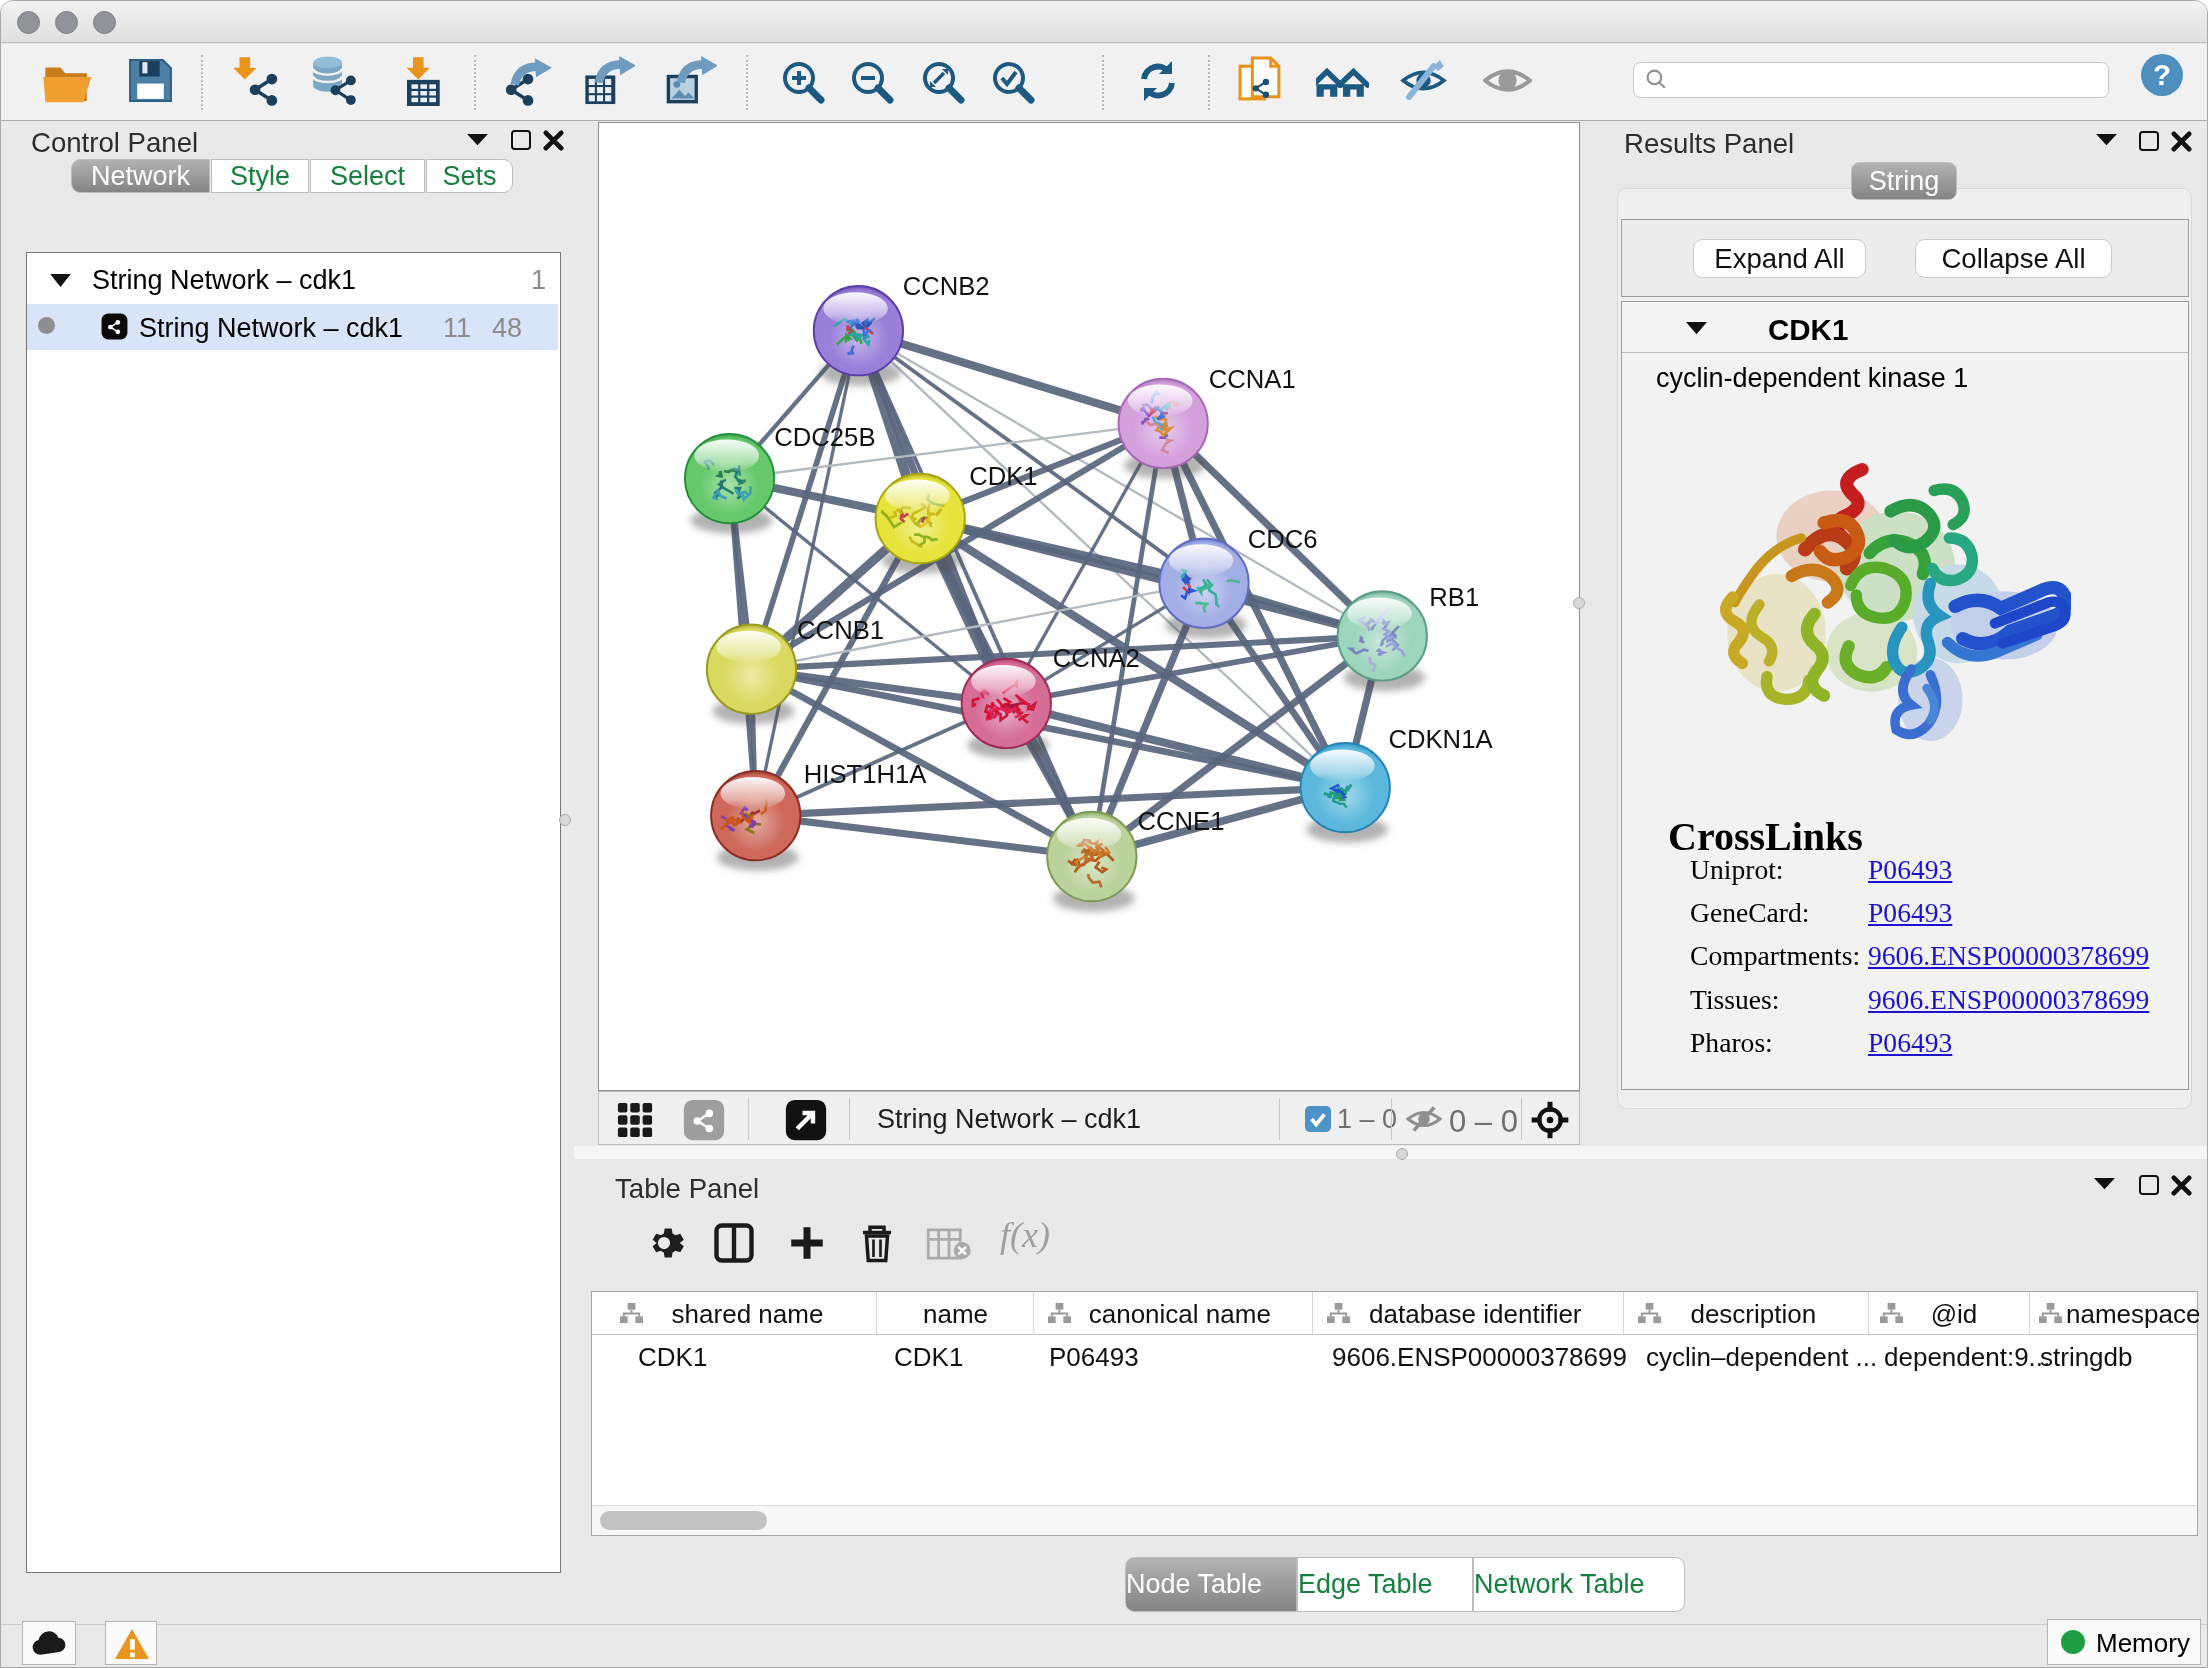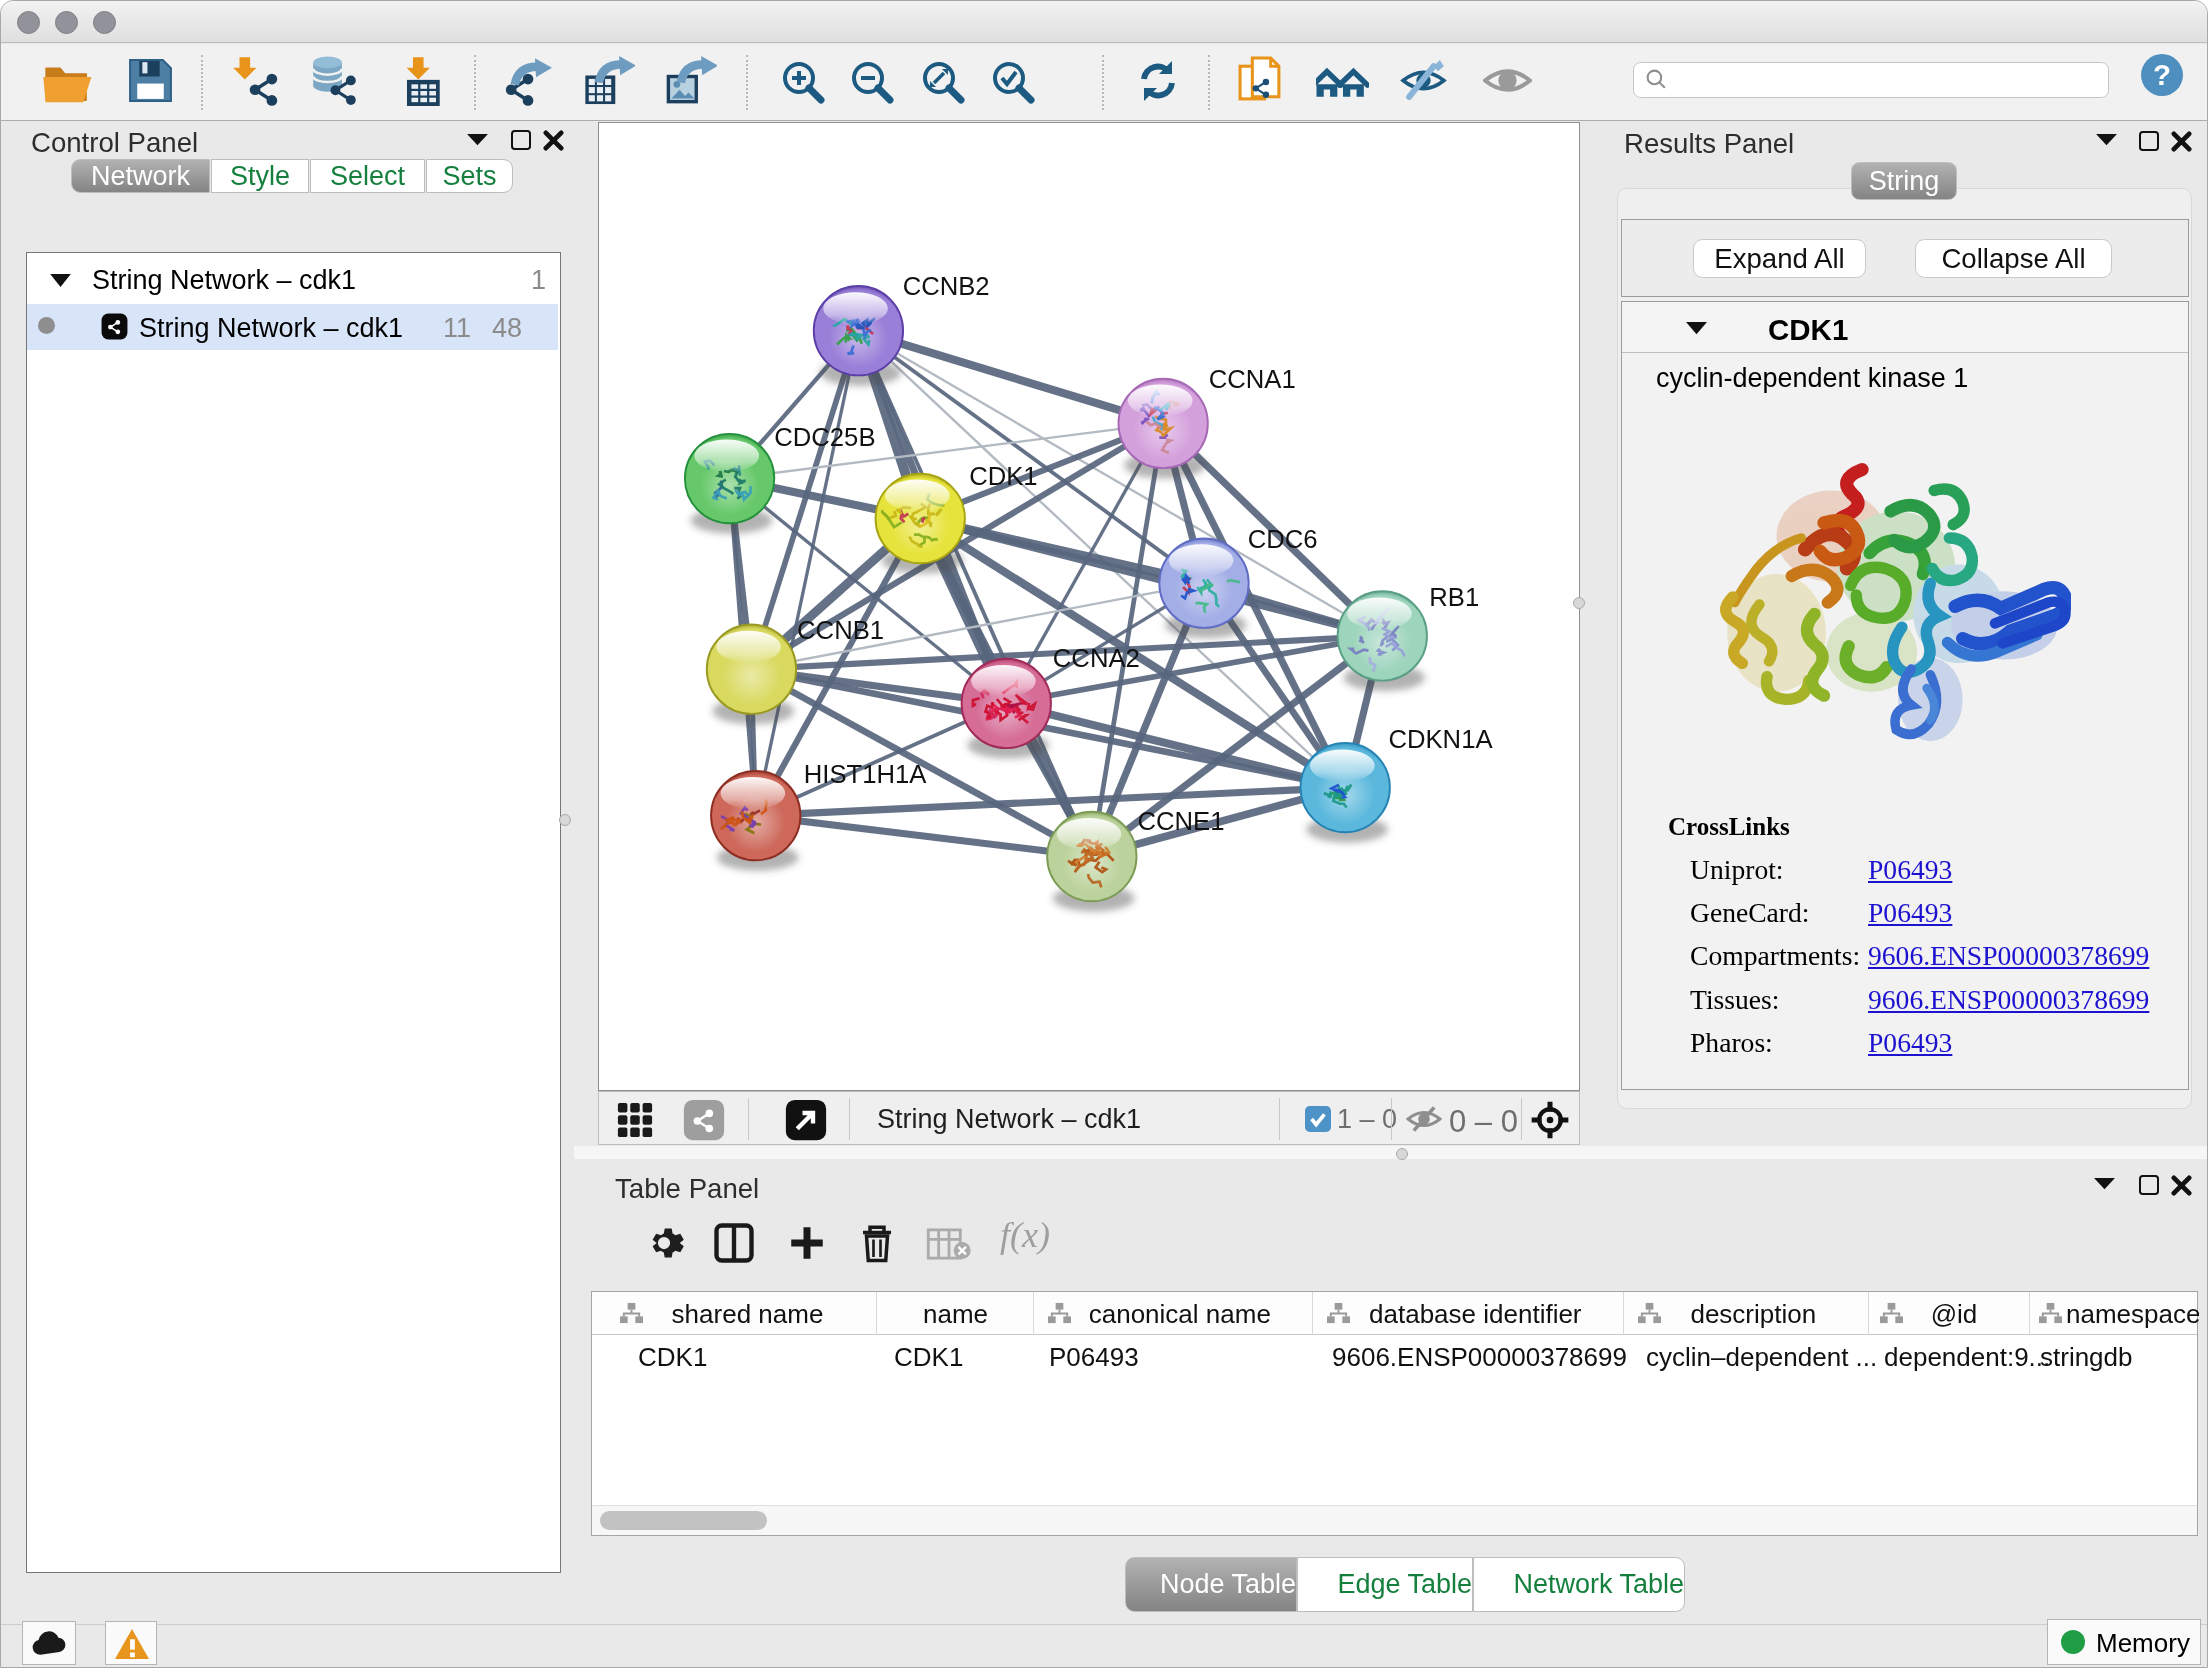--- a/index.html
+++ b/index.html
@@ -29,21 +29,21 @@
 .serif {font-family:"Liberation Serif",serif}
 .link {color:#1c12cf;text-decoration:underline}
 .tablepanel {position:absolute;left:573px;top:1146px;width:1628px;height:471px}
 .ttoolbar {position:absolute;left:17px;top:54px;width:1602px;height:86px;background:#e9e9e9;border-radius:9.5px}
 .tgrid {position:absolute;left:17px;top:144px;width:1607px;height:245px;background:#fff;border:1.9px solid #a5a5a5}
 .thead {position:absolute;left:0;top:0;width:100%;height:43px;background:#fdfdfd;border-bottom:1.9px solid #c9c9c9}
 .tcol {position:absolute;top:0;height:43px;border-right:1.9px solid #d9d9d9}
 .hlabel {position:absolute;top:6.7px;font-size:26px;color:#111;width:100%;text-align:center}
 .cell {position:absolute;top:50px;font-size:26px;color:#111}
 .hscroll {position:absolute;left:0px;bottom:0px;width:100%;height:30px;background:#f7f7f7;border-top:1px solid #e0e0e0}
-.bottab {position:absolute;top:410px;height:55px;font-size:27px;text-align:right;border:1px solid #bdbdbd}
+.bottab {position:absolute;top:410px;height:55px;font-size:27px;text-align:left;border:1px solid #bdbdbd}
 .statusbar {position:absolute;left:0;top:1623px;width:100%;height:46px;background:#e9e9e9;border-top:1px solid #cdcdcd}
 .sbtn {position:absolute;background:#fafafa;border:1.9px solid #b5b5b5}
 </style></head><body>
 <div class="win">
  <div class="titlebar">
   <div class="tl" style="left:16px"></div>
       <div class="tl" style="left:54px"></div>
       <div class="tl" style="left:92px"></div>
  </div>
  <div class="toolbar">
@@ -716,21 +716,21 @@
 <path d="M236 30 q22-6 30 12 q6 16 -10 24" stroke="#28a058" stroke-width="12"></path>
 <path d="M252 80 q20 0 24 20 q2 18 -16 24 q-18 4 -26-12" stroke="#28a882" stroke-width="12"></path>
 <path d="M232 128 q-8 22 10 34 q-20 8 -12 28 q6 18 -10 28 q-18 10 -26-8 q-6-16 8-36" stroke="#2894c0" stroke-width="12"></path>
 <path d="M258 152 q26-14 48 2 l46-20 q16-6 22 8 q4 14 -12 20 l-46 16 q-24 22 -50 8" stroke="#2353cc" stroke-width="14"></path>
 <path d="M250 190 q22 22 52 10 l42-18" stroke="#3576d2" stroke-width="12"></path>
 <path d="M300 170 l56-22 q14-4 18 8 q2 12 -12 17 l-54 18" stroke="#1e46c8" stroke-width="11"></path>
 <path d="M212 218 q-18 24 0 38 q-22 4 -16 26 q18 12 34-6 q16-22 2-52" stroke="#3a6ed0" stroke-width="10"></path>
 <path d="M228 238 q14 18 4 34" stroke="#4a86d8" stroke-width="9"></path>
 </g>
         </svg>
-   <div class="serif" style="position:absolute;left:46px;top:511px;font-size:25px;font-weight:700">CrossLinks</div>
+   <div class="serif" style="position:absolute;left:46px;top:511px;font-size:40px;font-weight:700">CrossLinks</div>
    <div class="serif" style="position:absolute;left:68px;top:552px;font-size:27.6px">Uniprot:</div>
    <div class="serif link" style="position:absolute;left:246px;top:552px;font-size:27.6px">P06493</div>
    <div class="serif" style="position:absolute;left:68px;top:595px;font-size:27.6px">GeneCard:</div>
    <div class="serif link" style="position:absolute;left:246px;top:595px;font-size:27.6px">P06493</div>
    <div class="serif" style="position:absolute;left:68px;top:638px;font-size:27.6px">Compartments:</div>
    <div class="serif link" style="position:absolute;left:246px;top:638px;font-size:27.6px">9606.ENSP00000378699</div>
    <div class="serif" style="position:absolute;left:68px;top:682px;font-size:27.6px">Tissues:</div>
    <div class="serif link" style="position:absolute;left:246px;top:682px;font-size:27.6px">9606.ENSP00000378699</div>
    <div class="serif" style="position:absolute;left:68px;top:725px;font-size:27.6px">Pharos:</div>
    <div class="serif link" style="position:absolute;left:246px;top:725px;font-size:27.6px">P06493</div>

